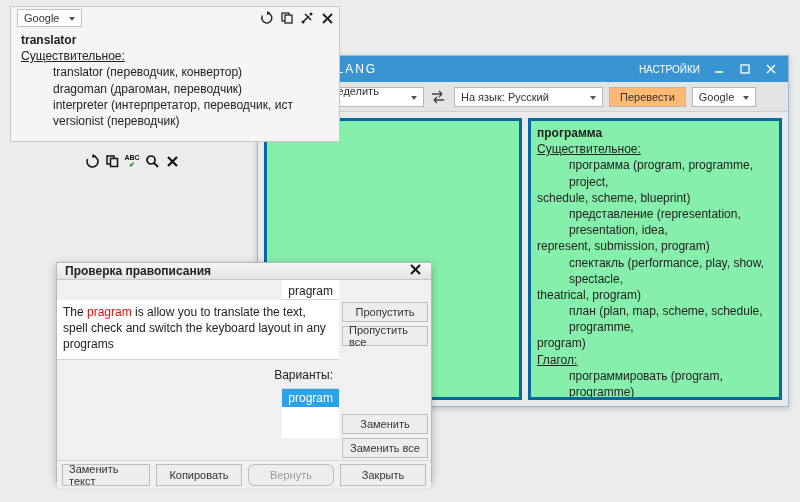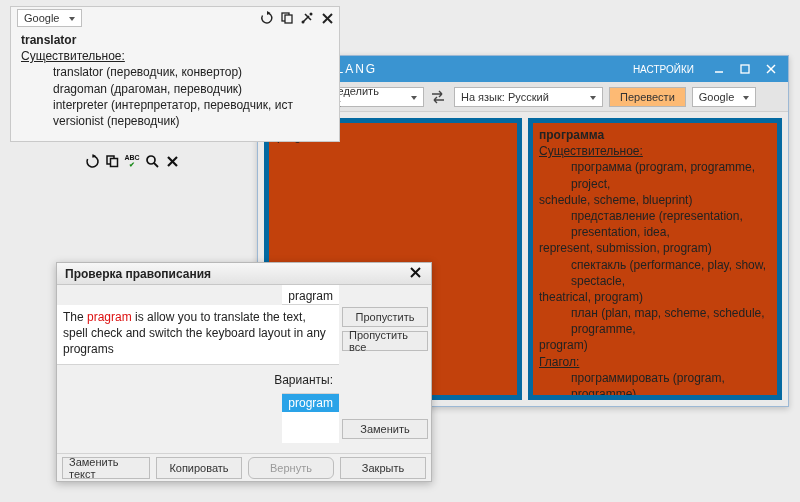--- a/index.html
+++ b/index.html
@@ -43,21 +43,21 @@
   }
   .app-title {
     height: 26px; background: #3a94d1; color: #fff; display: flex; align-items: center;
     padding: 0 4px 0 4px; font-size: 12px; letter-spacing: 2px;
   }
   .app-logo {
     width: 18px; height: 18px; background: #fff; color: #3a94d1; font-weight: bold;
     display: flex; align-items: center; justify-content: center; margin-right: 6px; font-family: Georgia, serif; font-size: 13px;
   }
   .app-title-text { flex: 1; }
-  .app-settings { font-size: 10px; letter-spacing: 0; margin-right: 12px; text-transform: uppercase; }
+  .app-settings { font-size: 10px; letter-spacing: 0; margin-right: 6px; text-transform: uppercase; }
   .win-btn { width: 26px; height: 20px; color: #fff; display: inline-flex; align-items: center; justify-content: center; font-size: 11px; }
 
   .app-toolbar {
     height: 30px; background: #e4e4e4; display: flex; align-items: center; gap: 6px; padding: 0 6px;
     border-bottom: 1px solid #cfcfcf;
   }
   .combo {
     position: relative; background: #fff; border: 1px solid #b7b7b7; height: 20px;
     display: flex; align-items: center; padding: 0 20px 0 6px; font-size: 11px; color: #333;
   }
@@ -65,21 +65,21 @@
     content: ""; position: absolute; right: 6px; top: 8px;
     border-left: 3px solid transparent; border-right: 3px solid transparent; border-top: 4px solid #555;
   }
   .swap-ic { width: 18px; text-align: center; font-size: 14px; color: #444; }
   .plain-btn {
     background: #fdba74; border: 1px solid #b7b7b7; height: 20px; padding: 0 10px;
     font-size: 11px; color: #333; display: flex; align-items: center;
   }
 
   .app-body { display: flex; gap: 6px; padding: 6px; height: calc(100% - 56px); }
-  .pane { background: #c2410c; border: 5px solid #0369a1; flex: 1; overflow: hidden; font-size: 12px; }
+  .pane { background: #86efac; border: 3px solid #0369a1; flex: 1; overflow: hidden; font-size: 12px; }
   .pane-left { padding: 6px 8px; }
   .pane-right { padding: 4px 6px; overflow-y: auto; line-height: 1.35; }
   .pane-right .hdr { font-weight: bold; }
   .pane-right .grp { text-decoration: underline; }
   .pane-right .sub { padding-left: 32px; }
   .pane-right .wrap { padding-left: 0px; }
 
   
   .spell-window {
     position: absolute; left: 56px; top: 262px; width: 376px; height: 220px;
@@ -290,20 +290,21 @@
           <div class="sp-sugg-item">program</div>
         </div>
       </div>
       <div class="spell-btncol">
         <div style="height:20px"></div>
         <div class="sp-btn">Пропустить</div>
         <div class="sp-btn">Пропустить все</div>
         <div style="height:36px"></div>
         <div style="height:28px"></div>
         <div class="sp-btn">Заменить</div>
+        <div class="sp-btn">Заменить все</div>
         <div class="sp-spacer"></div>
       </div>
     </div>
     <div class="sp-footer">
       <div class="sp-footer-btn">Заменить текст</div>
       <div class="sp-footer-btn">Копировать</div>
       <div class="sp-footer-btn disabled">Вернуть</div>
       <div style="flex:1"></div>
       <div class="sp-footer-btn" style="min-width:86px">Закрыть</div>
     </div>

